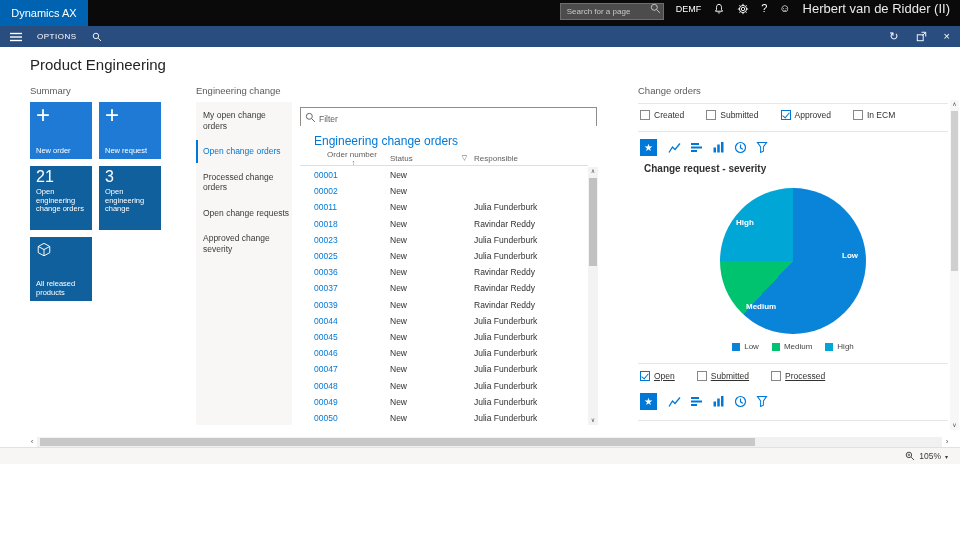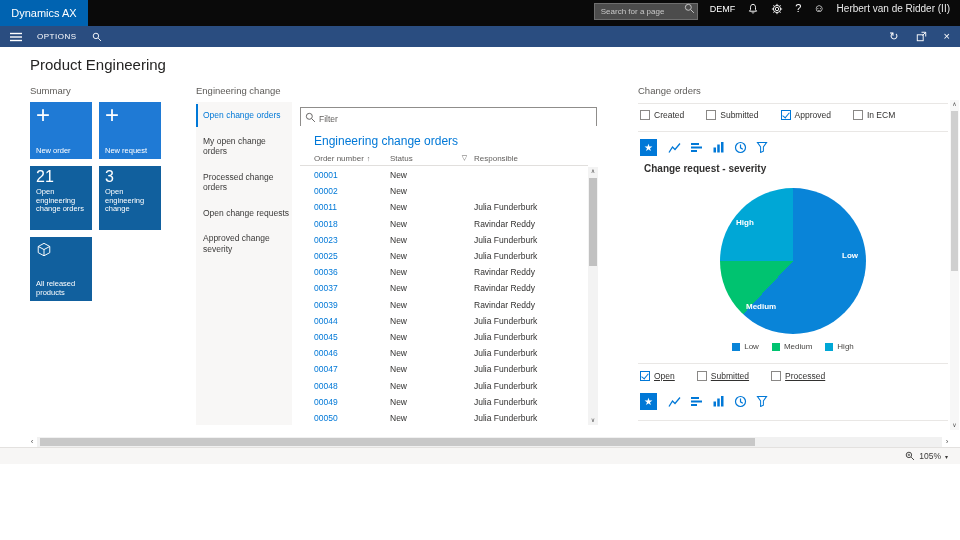--- a/index.html
+++ b/index.html
@@ -12,21 +12,21 @@
   
   .topbar { position:absolute; left:0; top:0; width:960px; height:26px; background:#0a0a0a; display:flex; align-items:flex-start; color:#fff; }
   .brand { width:88px; height:26px; background:#0063b1; font-size:11px; display:flex; align-items:center; justify-content:center; cursor:pointer; }
   .topbar-right { margin-left:auto; display:flex; align-items:center; gap:12px; padding-right:10px; }
   .tb-search { position:relative; width:104px; height:17px; }
   .tb-search input { width:100%; height:100%; background:#4c4c4c; border:1px solid #6e6e6e; color:#c9c9c9; font-size:8px; padding:0 16px 0 6px; font-family:inherit; }
   .tb-search input::placeholder { color:#c9c9c9; }
   .tb-search .icon { position:absolute; right:3px; top:3px; color:#c9c9c9; }
   .tb-company { font-size:9px; cursor:pointer; }
   .tb-glyph { font-size:11px; line-height:1; cursor:pointer; }
-  .tb-user { font-size:10px; color:#eaeaea; cursor:pointer; }
+  .tb-user { font-size:13px; color:#eaeaea; cursor:pointer; }
 
   
   .navbar { position:absolute; left:0; top:26px; width:960px; height:21px; background:#2a4d80; display:flex; align-items:center; color:#fff; padding:0 10px; gap:15px; }
   .nav-options { font-size:8px; letter-spacing:.5px; cursor:pointer; }
   .nav-right { margin-left:auto; display:flex; align-items:center; gap:17px; }
   .nav-glyph { font-size:11px; line-height:1; cursor:pointer; }
 
   
   .page-title { position:absolute; left:30px; top:56px; font-size:15px; color:#252423; }
   .section-label { position:absolute; font-size:9.5px; color:#5d5b58; }
@@ -53,21 +53,21 @@
   .ec-menu-item { font-size:8.5px; color:#3b3a39; line-height:10.5px; padding:6px 3px 6px 5px; border-left:2px solid transparent; margin-bottom:3px; cursor:pointer; }
   .ec-menu-item.selected { color:#0078d7; border-left-color:#0078d7; }
 
   
   .filter-box { position:absolute; left:300px; top:107px; width:297px; height:19px; border:1px solid #8f8d8b; background:#fff; }
   .filter-box input { width:100%; height:100%; border:0; outline:none; font-size:8.5px; padding:0 4px 0 18px; color:#323130; font-family:inherit; }
   .filter-box input::placeholder { color:#605e5c; }
   .filter-box .icon { position:absolute; left:4px; top:4px; color:#605e5c; }
   .grid-title { position:absolute; left:314px; top:134px; font-size:12px; color:#0078d7; cursor:pointer; }
   .grid-header { position:absolute; left:300px; top:151px; width:288px; height:15px; display:flex; align-items:center; font-size:8px; color:#605e5c; border-bottom:1px solid #e1dfdd; padding-left:14px; }
-  .col.order { width:76px; }
+  .col.order { width:76px;flex-direction:column; }
   .col.status { width:84px;gap:46px; }
   .col.resp { flex:1; }
   .hdr { cursor:pointer; display:flex; align-items:center; }
   .hdr-glyph { margin-left:3px; font-size:7px; }
   .grid-body { position:absolute; left:300px; top:167px; width:288px; height:258px; overflow:hidden; padding-left:14px; }
   .grid-row { display:flex; align-items:center; height:16.2px; font-size:8.5px; color:#323130; }
   .grid-row .order { color:#0078d7; cursor:pointer; }
   .v-scrollbar { position:absolute; left:588px; top:167px; width:10px; height:258px; background:#f3f3f3; }
   .sb-arrow { position:absolute; left:0; width:10px; text-align:center; font-size:6px; color:#555; line-height:9px; cursor:pointer; }
   .sb-arrow.bottom { bottom:0; }
@@ -216,23 +216,23 @@
               <path d="M2.5 5 L9 8.5 L15.5 5"></path>
               <path d="M9 8.5 V15.5"></path>
             </svg>
         </span>
         <span class="tile-label">All released products</span>
       </div>
     </div>
 
     <div class="section-label ec-heading">Engineering change</div>
     <div class="ec-menu">
+  <div class="ec-menu-item">My open change orders</div>
+
   <div class="ec-menu-item selected">Open change orders</div>
-
-  <div class="ec-menu-item">My open change orders</div>
 
   <div class="ec-menu-item">Processed change orders</div>
 
   <div class="ec-menu-item">Open change requests</div>
 
   <div class="ec-menu-item">Approved change severity</div>
 </div>
 
     <div class="filter-box">
       <span class="icon">

